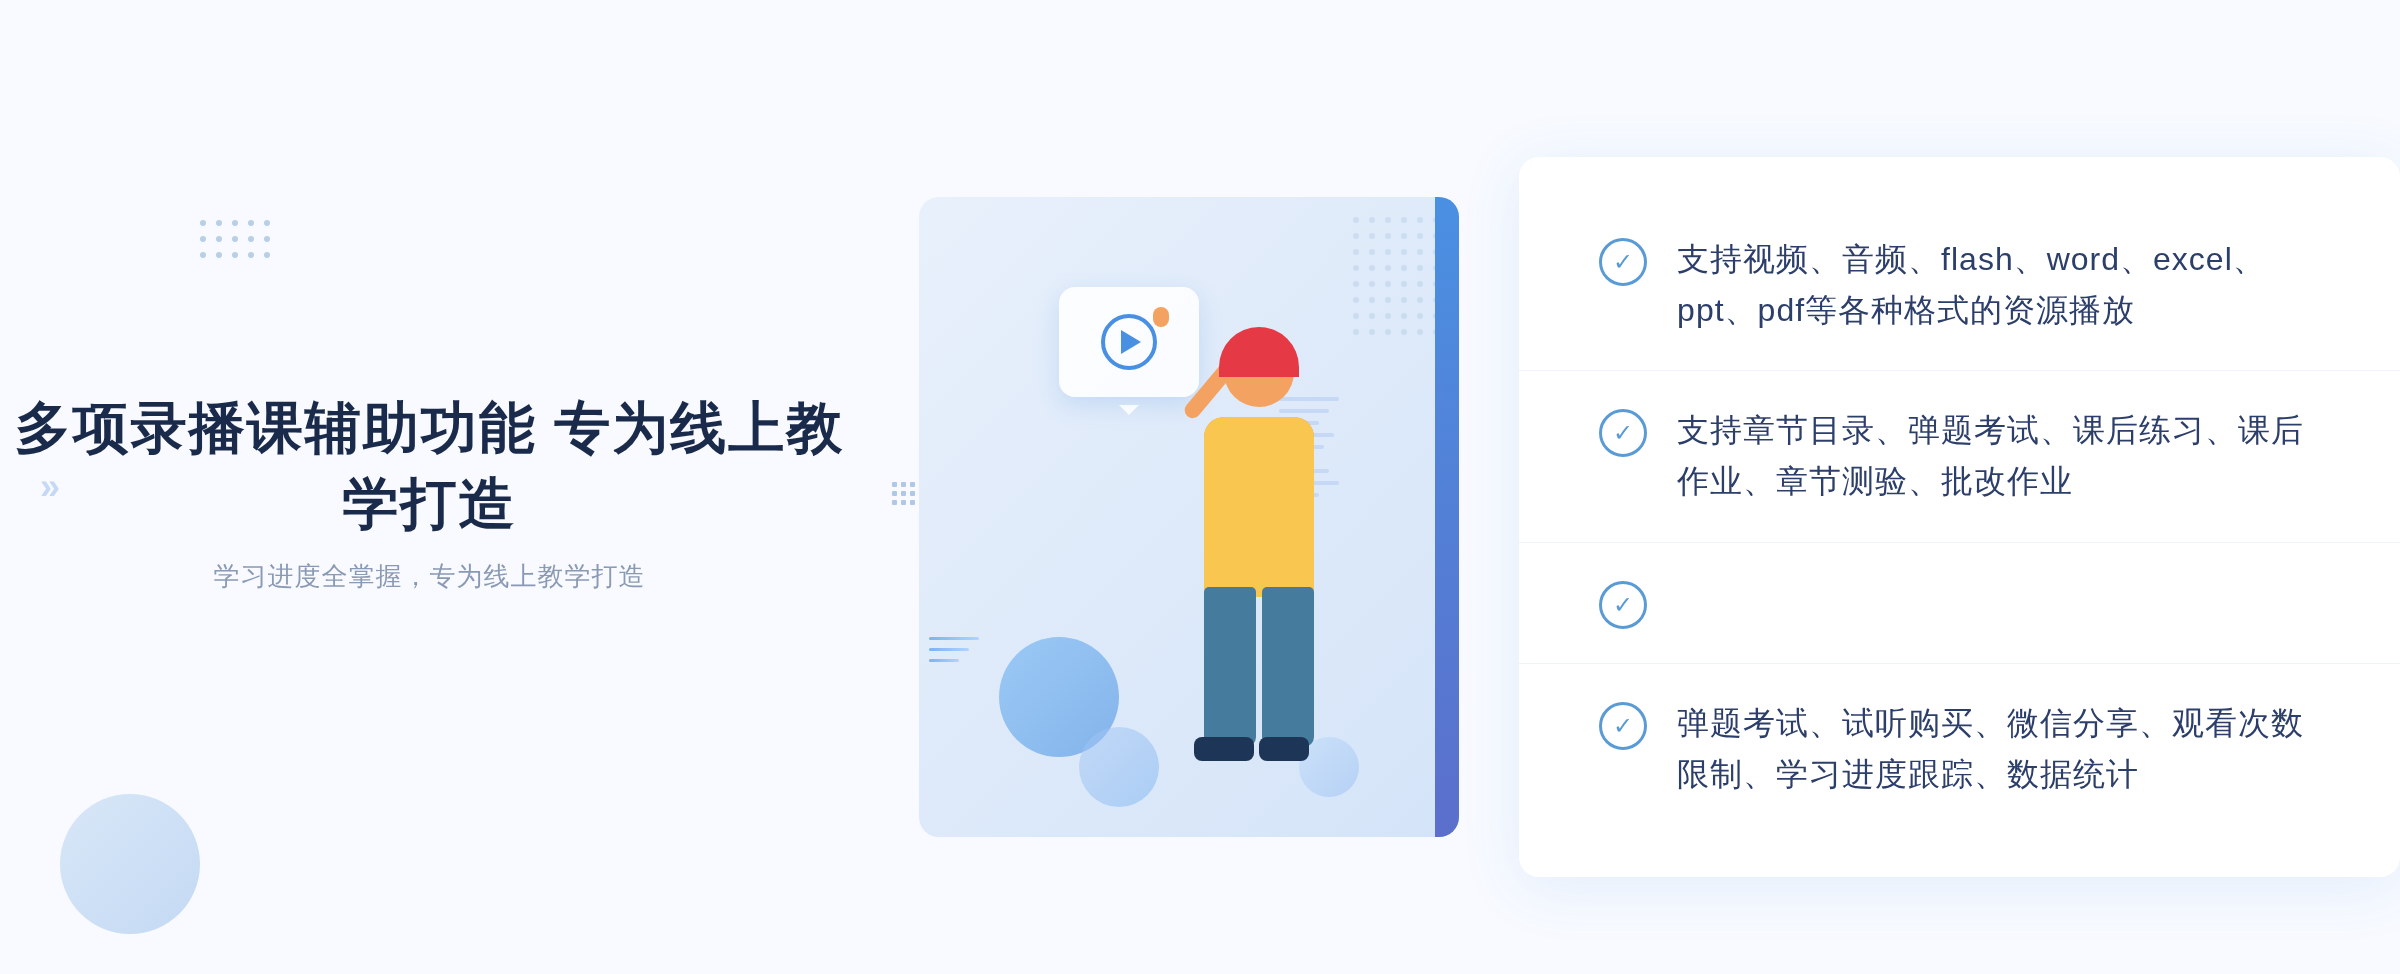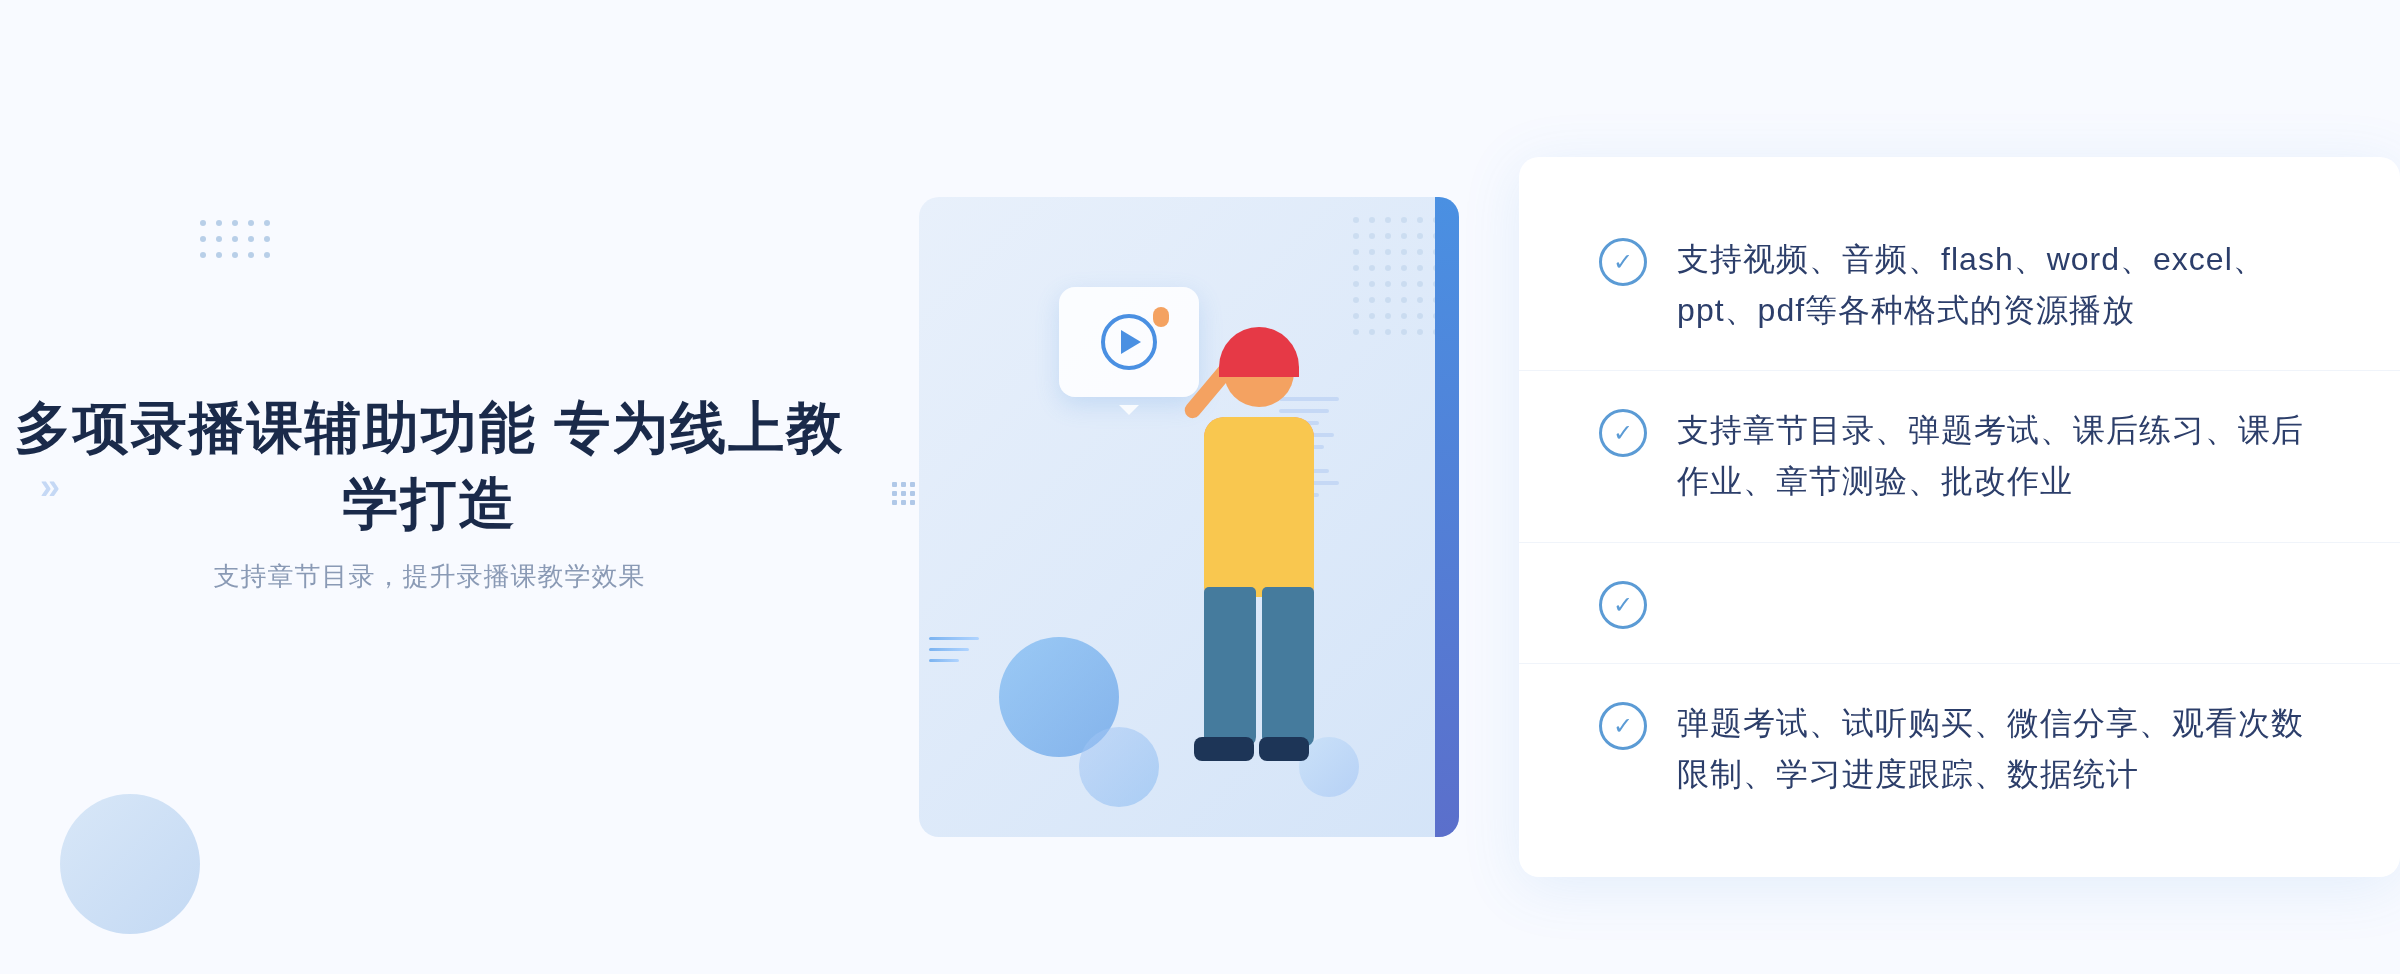--- a/index.html
+++ b/index.html
@@ -510,21 +510,21 @@
           <span></span>
         <span></span>
           <span></span>
           <span></span>
         <span></span>
           <span></span>
           <span></span>
       </div>
     </div>
     <h1 class="main-title">多项录播课辅助功能 专为线上教学打造</h1>
-    <p class="subtitle">支持章节目录，提升录播课教学效果</p>
+    <p class="subtitle">学习进度全掌握，专为线上教学打造</p>
     <div class="header-decoration right">
       <div class="decoration-dots">
         <span></span>
           <span></span>
           <span></span>
         <span></span>
           <span></span>
           <span></span>
         <span></span>
           <span></span>

